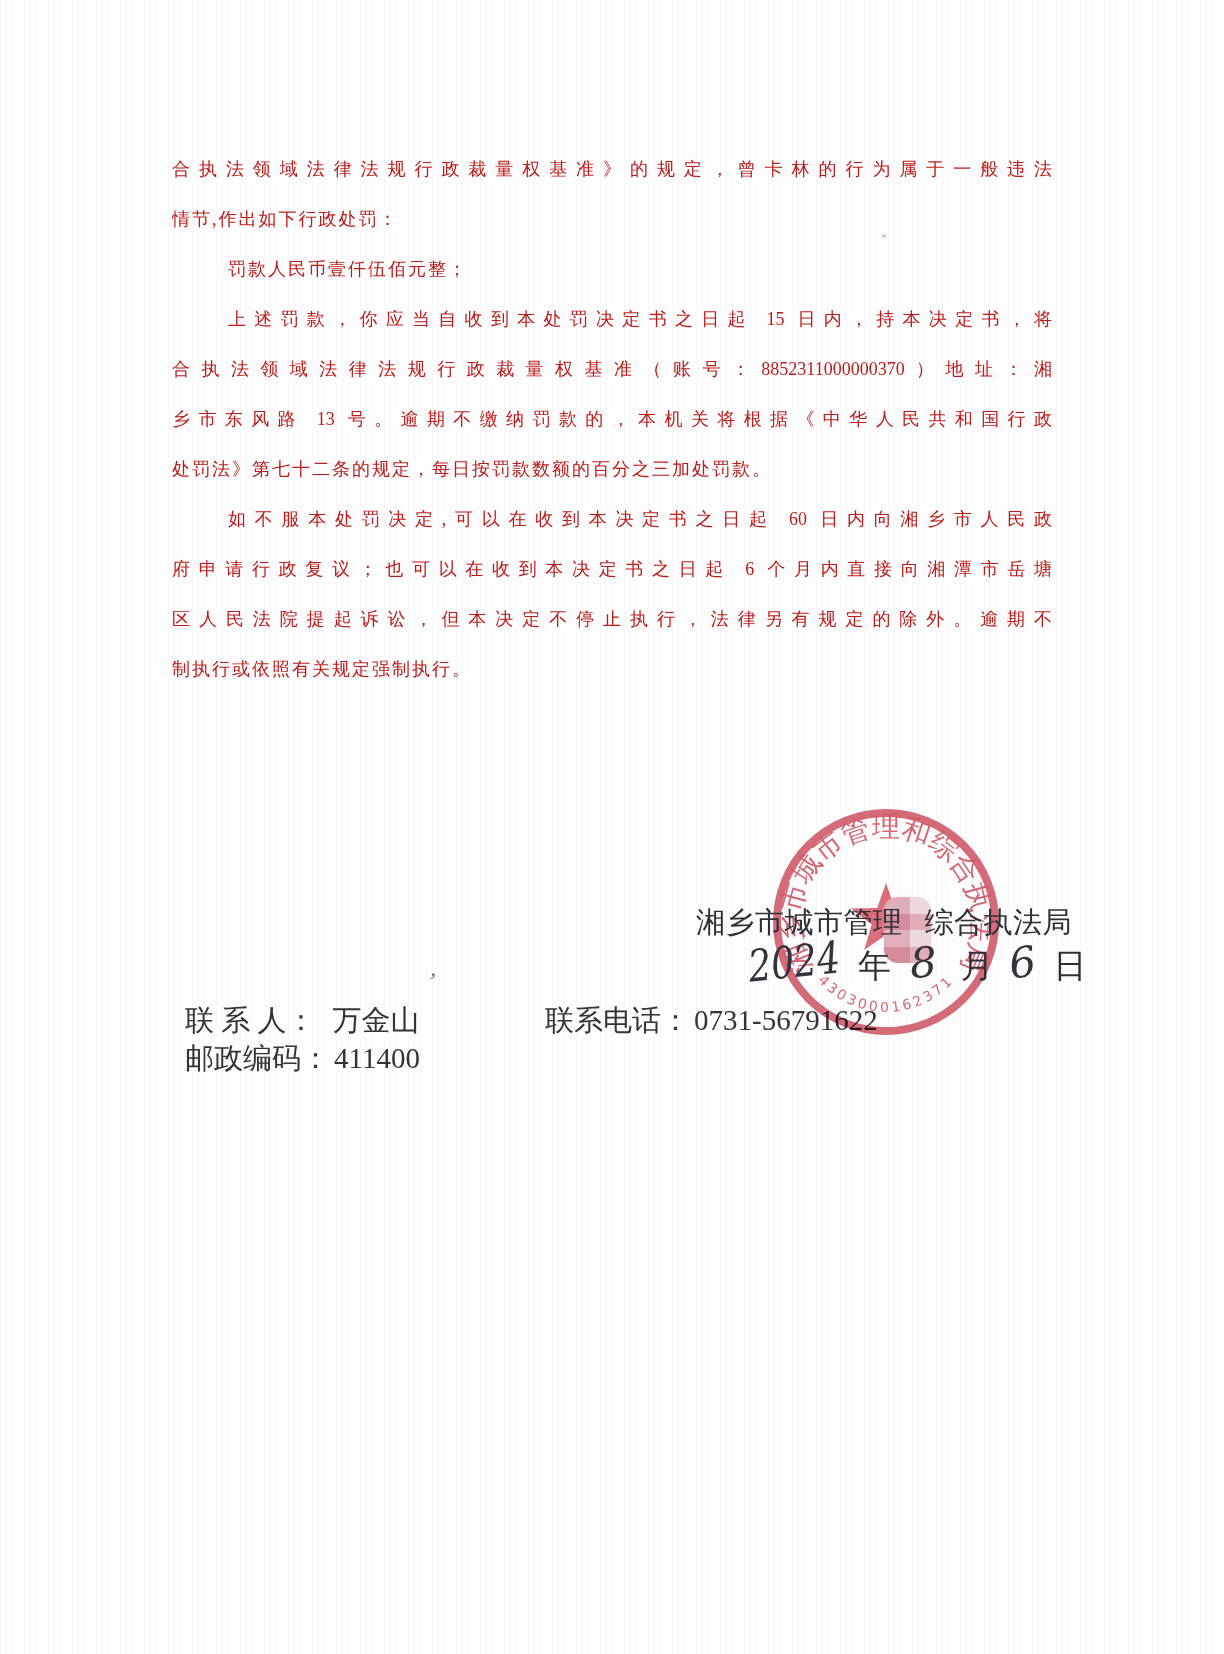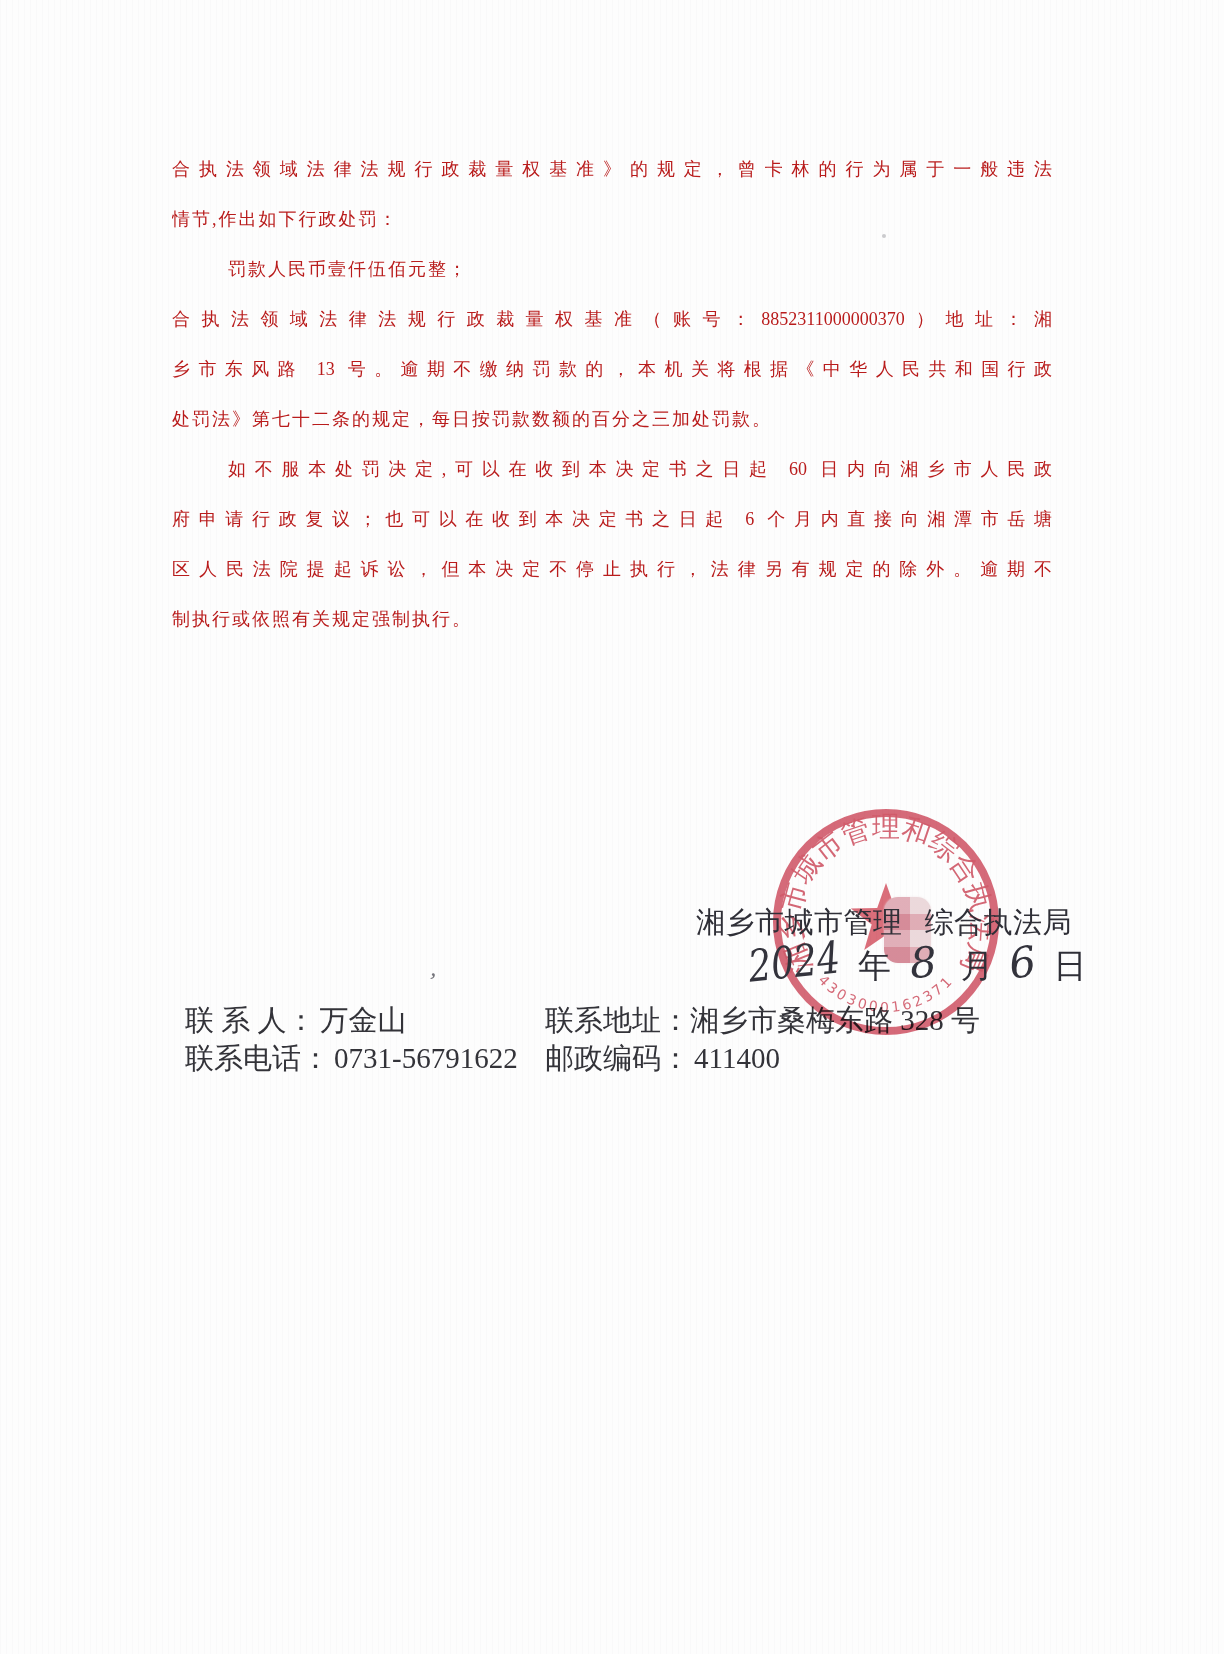--- a/index.html
+++ b/index.html
@@ -83,36 +83,37 @@
   
   .contact{
     position:absolute;left:185px;top:1002px;width:920px;
     display:grid;grid-template-columns:360px auto;
     row-gap:2px;
     font-size:29px;color:#333339;z-index:2;
     line-height:36px;white-space:nowrap;
   }
   .contact .cell{display:block;}
   .contact .val.gap{margin-left:4px;}
-  .contact .val.small-gap{margin-left:4px;}
+  .contact .val.small-gap{margin-left:17px;}
   
   .artifact{position:absolute;z-index:2;color:#55555d;}
   .artifact.a1{left:428px;top:968px;font-size:24px;transform:rotate(10deg);opacity:.8;}
   .artifact.a2{left:882px;top:234px;width:4px;height:4px;border-radius:50%;background:#9a9aa0;opacity:.5;}
 </style>
 </head>
 <body>
 
 <div class="page">
   <div class="scan-stripes"></div>
 
   <div class="doc-body" id="body-lines">
       <div class="line justify">合执法领域法律法规行政裁量权基准》的规定，曾卡林的行为属于一般违法</div>
       <div class="line">情节,作出如下行政处罚：</div>
       <div class="line indent">罚款人民币壹仟伍佰元整；</div>
+      <div class="line indent justify">上述罚款，你应当自收到本处罚决定书之日起 15 日内，持本决定书，将</div>
       <div class="line justify">合执法领域法律法规行政裁量权基准（账号：8852311000000370）地址：湘</div>
       <div class="line justify">乡市东风路 13 号。逾期不缴纳罚款的，本机关将根据《中华人民共和国行政</div>
       <div class="line">处罚法》第七十二条的规定，每日按罚款数额的百分之三加处罚款。</div>
       <div class="line indent justify">如不服本处罚决定,可以在收到本决定书之日起 60 日内向湘乡市人民政</div>
       <div class="line justify">府申请行政复议；也可以在收到本决定书之日起 6 个月内直接向湘潭市岳塘</div>
       <div class="line justify">区人民法院提起诉讼，但本决定不停止执行，法律另有规定的除外。逾期不</div>
       <div class="line">制执行或依照有关规定强制执行。</div>
     </div>
 
   <svg class="seal" viewBox="0 0 240 240" aria-hidden="true">
@@ -145,23 +146,20 @@
     <span class="printed m">月</span>
     <span class="hw hw-day">6</span>
     <span class="printed d">日</span>
   </div>
 
   <div class="contact">
     <span class="cell">
       <span>联 系 人：</span><span class="val small-gap">万金山</span>
     </span>
     <span class="cell">
-      <span>联系地址：</span><span class="val">湘乡市桑梅东路 328 号</span>
-    </span>
-    <span class="cell">
       <span>联系电话：</span><span class="val gap">0731-56791622</span>
     </span>
     <span class="cell">
       <span>邮政编码：</span><span class="val gap">411400</span>
     </span>
   </div>
 
   <span class="artifact a1">’</span>
   <span class="artifact a2"></span>
 </div>

